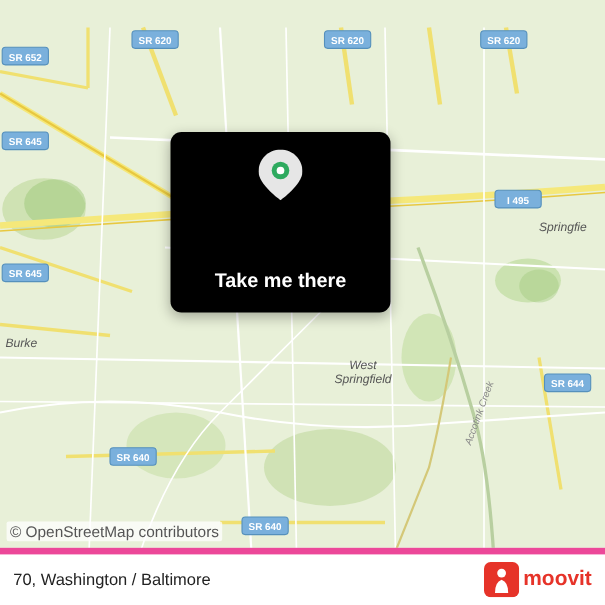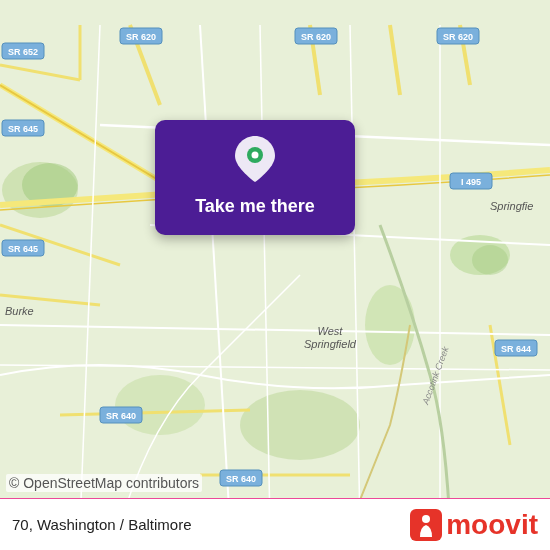--- a/index.html
+++ b/index.html
@@ -26,21 +26,21 @@
       top: 0; left: 0;
       width: 100%; height: 100%;
     }
 
     
     #bottom-bar {
       position: absolute;
       bottom: 0; left: 0; right: 0;
       height: 52px;
       background: white;
-      border-top: 1px solid #ec4899;
+      border-top: 6px solid #ec4899;
       display: flex;
       align-items: center;
       justify-content: space-between;
       padding: 0 12px;
     }
 
     #location-label {
       font-size: 15px;
       color: #222;
       font-weight: normal;
@@ -51,38 +51,39 @@
       align-items: center;
       gap: 4px;
     }
 
     #moovit-icon {
       width: 32px;
       height: 32px;
     }
 
     #moovit-text {
-      font-size: 28px;
+      font-size: 19px;
       font-weight: bold;
       color: #e63329;
     }
 
     
     #take-me-there-card {
       position: absolute;
       top: 120px;
       left: 155px;
       width: 200px;
-      background: #4c1d95;
+      background: #000000;
       border-radius: 10px;
       display: flex;
       flex-direction: column;
       align-items: center;
       padding: 16px 20px 18px;
       box-shadow: 0 4px 12px rgba(0,0,0,0.3);
+      gap: 48px;
     }
 
     #location-pin-icon {
       margin-bottom: 10px;
     }
 
     #take-me-there-label {
       color: white;
       font-size: 18px;
       font-weight: 600;

